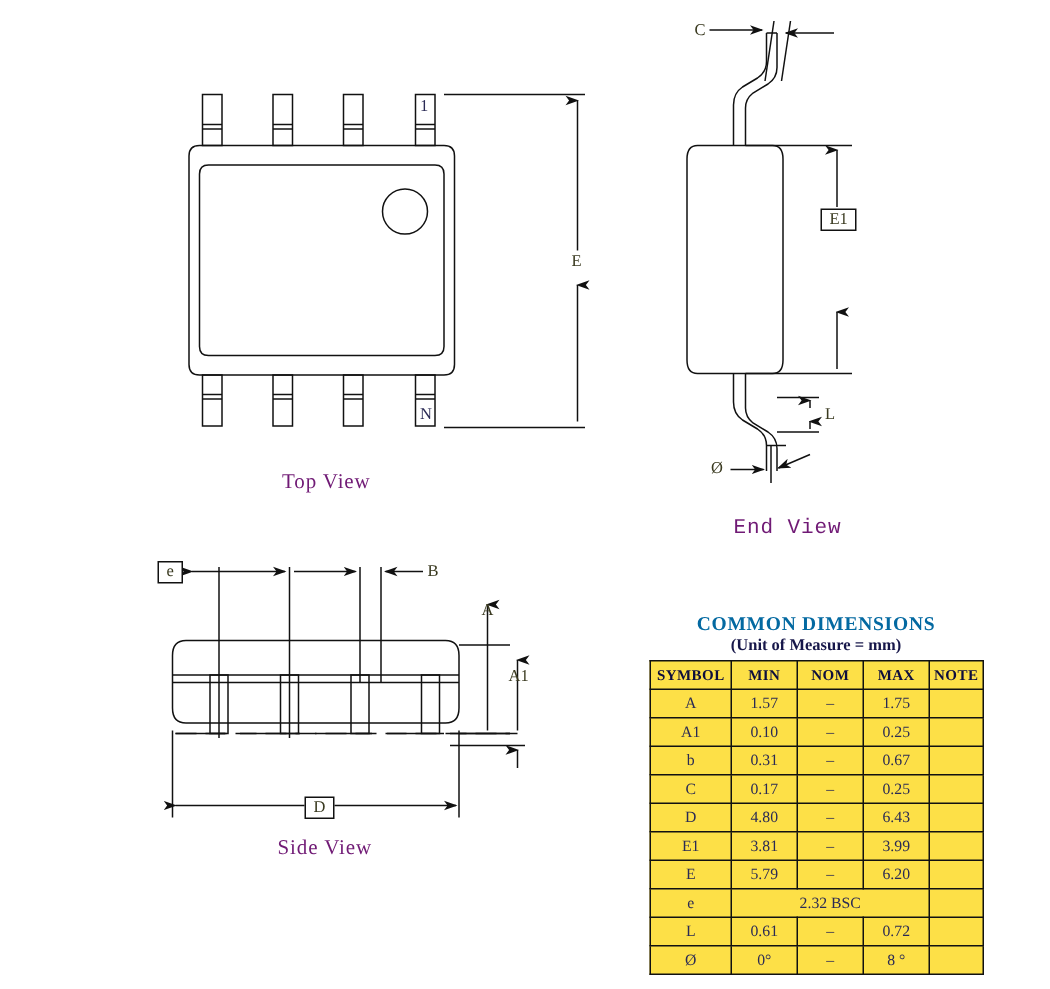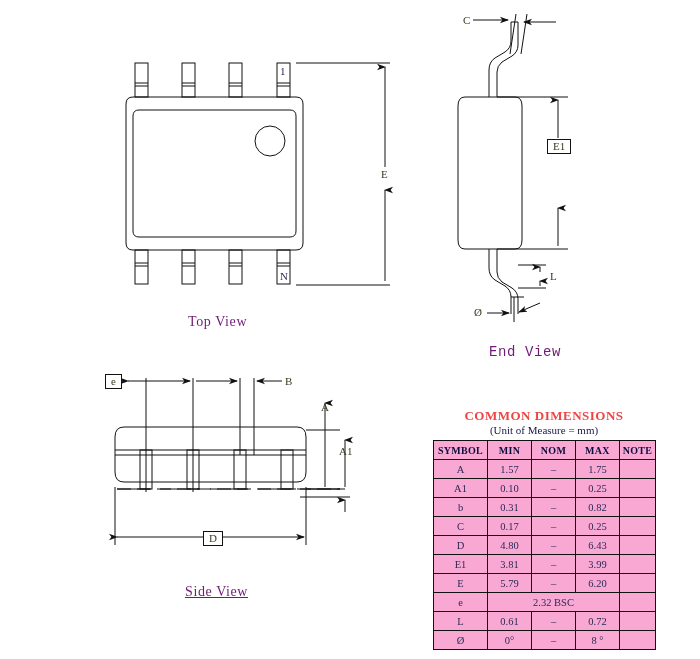--- a/index.html
+++ b/index.html
@@ -54,37 +54,38 @@
     position: absolute;
     left: 433px;
     top: 408px;
     width: 222px;
   }
   #table-title {
     text-align: center;
     font-family: "Liberation Serif", "DejaVu Serif", serif;
     font-size: 13px;
     font-weight: bold;
-    color: #ef4444;
+    color: #0369a1;
     letter-spacing: 0.5px;
     line-height: 15px;
   }
   #table-subtitle {
     text-align: center;
     font-family: "Liberation Serif", "DejaVu Serif", serif;
     font-size: 11px;
     color: #17174a;
     line-height: 14px;
     margin-bottom: 3px;
+    font-weight: bold;
   }
   table.dims {
     border-collapse: collapse;
     width: 222px;
     table-layout: fixed;
-    background: #f9a8d4;
+    background: #fde047;
   }
   table.dims th, table.dims td {
     border: 1px solid #111111;
     text-align: center;
     font-family: "Liberation Serif", "DejaVu Serif", serif;
     font-size: 10.5px;
     height: 18px;
     padding: 0;
     color: #1a1a4a;
   }
@@ -271,21 +272,21 @@
   <span class="dim-label boxed" style="left:547px; top:139px;">E1</span>
   <span class="dim-label" style="left:550px; top:270px;">L</span>
   <span class="dim-label" style="left:474px; top:306px;">Ø</span>
   <span class="vw-label" style="left:489px; top:344px;font-family:Liberation Mono, monospace;">End View</span>
 
   <span class="dim-label boxed" style="left:105px; top:374px;">e</span>
   <span class="dim-label" style="left:285px; top:375px;">B</span>
   <span class="dim-label" style="left:321px; top:401px;">A</span>
   <span class="dim-label" style="left:339px; top:445px;">A1</span>
   <span class="dim-label boxed" style="left:203px; top:531px;">D</span>
-  <span class="vw-label" style="left:185px; top:584px;text-decoration:underline;">Side View</span>
+  <span class="vw-label" style="left:185px; top:558px;">Side View</span>
 
   <div id="dim-table-wrap">
     <div id="table-title">COMMON DIMENSIONS</div>
     <div id="table-subtitle">(Unit of Measure = mm)</div>
     <table class="dims">
       <colgroup>
         <col class="c-sym">
           <col class="c-min">
           <col class="c-nom">
           <col class="c-max">
@@ -312,21 +313,21 @@
             <td class="sym">A1</td>
             <td class="val">0.10</td>
             <td class="val">–</td>
             <td class="val">0.25</td>
             <td class="note"></td>
           </tr>
           <tr>
             <td class="sym">b</td>
             <td class="val">0.31</td>
             <td class="val">–</td>
-            <td class="val">0.82</td>
+            <td class="val">0.67</td>
             <td class="note"></td>
           </tr>
           <tr>
             <td class="sym">C</td>
             <td class="val">0.17</td>
             <td class="val">–</td>
             <td class="val">0.25</td>
             <td class="note"></td>
           </tr>
           <tr>

